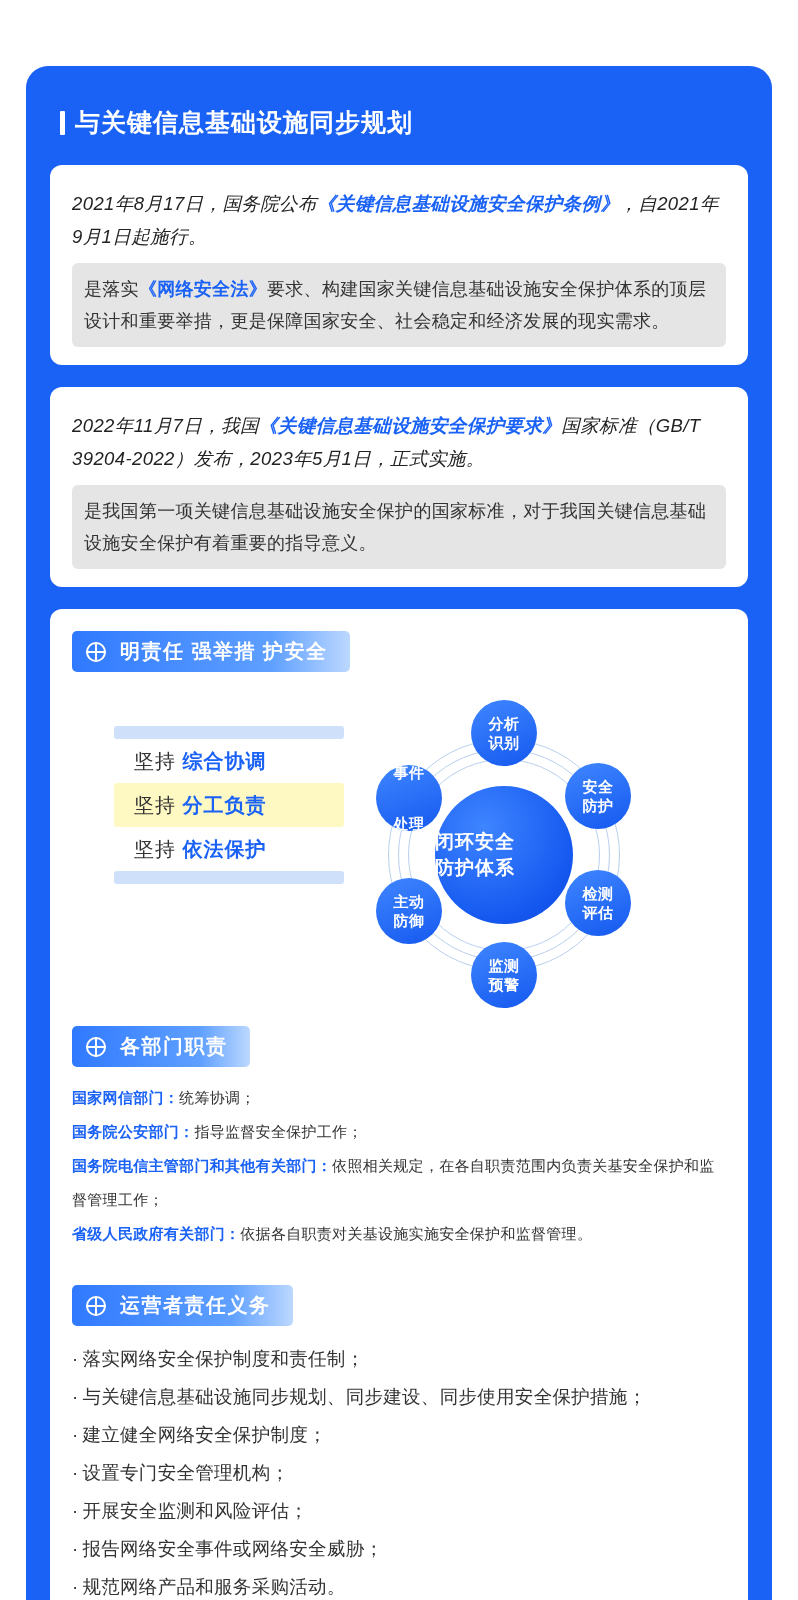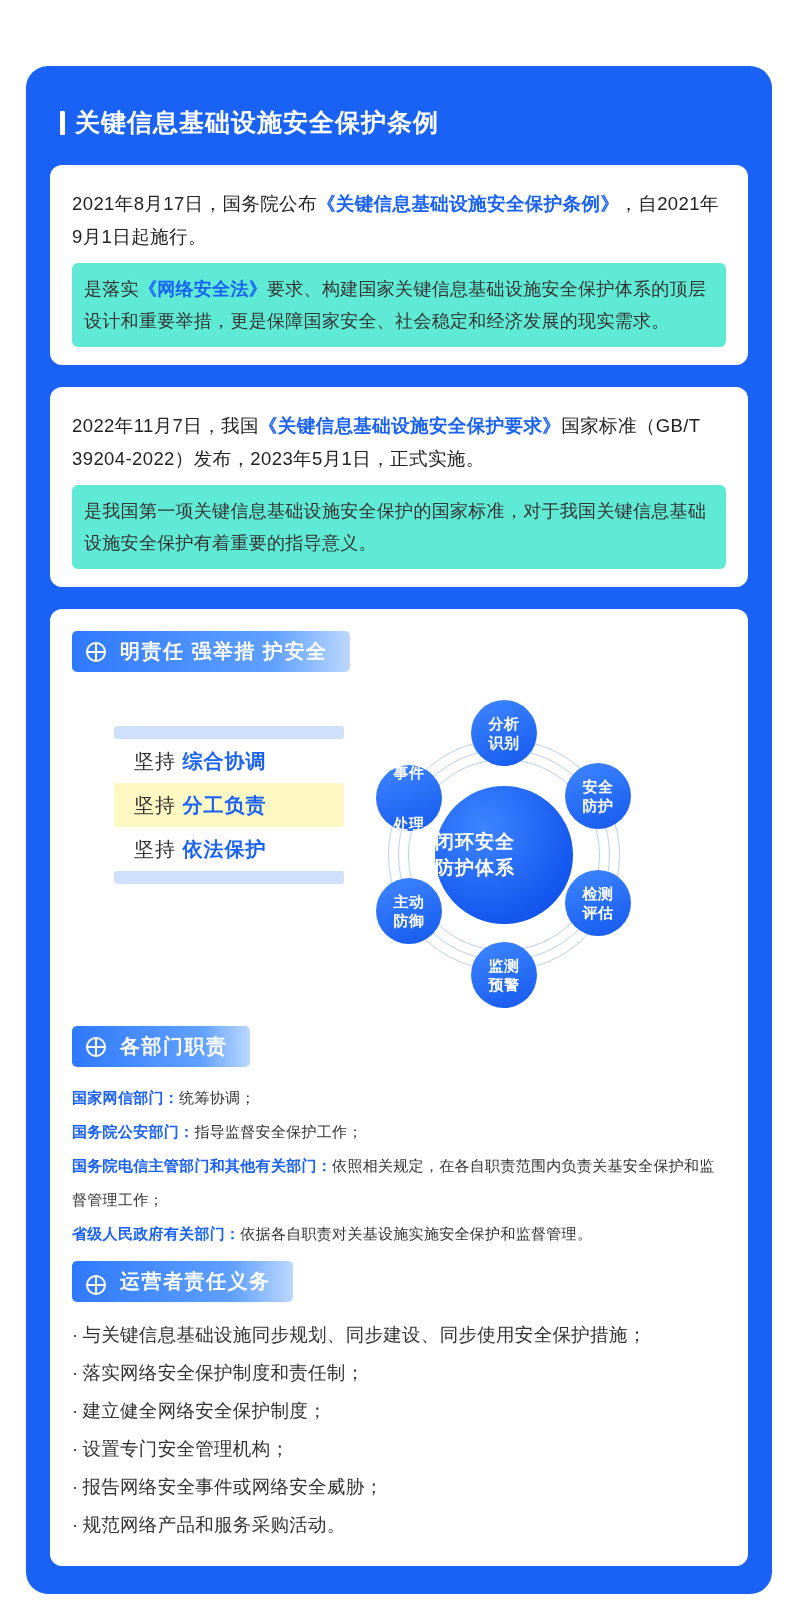--- a/index.html
+++ b/index.html
@@ -51,27 +51,28 @@
     border-radius: 12px;
     padding: 22px 22px 18px 22px;
     box-sizing: border-box;
     margin-bottom: 22px;
   }
   .para {
     color: #222222;
     font-size: 18.5px;
     line-height: 33px;
     letter-spacing: 0.4px;
+    font-style: italic;
   }
   .para .hl {
     color: #1a62f5;
     font-weight: bold;
   }
   .note {
-    background: #5eead4;
+    background: #e5e5e5;
     border-radius: 6px;
     color: #333333;
     font-size: 18px;
     line-height: 32px;
     padding: 10px 12px;
     margin-top: 10px;
     letter-spacing: 0.3px;
   }
   .note .hl {
     color: #1a62f5;
@@ -232,21 +233,21 @@
 </style>
 </head>
 <body>
 
 <div class="page">
 
   <div class="frame">
 
     <div class="frame-title">
       <span class="bar"></span>
-      <span>关键信息基础设施安全保护条例</span>
+      <span>与关键信息基础设施同步规划</span>
     </div>
 
     <div class="card">
       <div class="para">
         <span>2021年8月17日，国务院公布</span><span class="hl">《关键信息基础设施安全保护条例》</span><span>，自2021年9月1日起施行。</span>
       </div>
       <div class="note">
         <span>是落实</span><span class="hl">《网络安全法》</span><span>要求、构建国家关键信息基础设施安全保护体系的顶层设计和重要举措，更是保障国家安全、社会稳定和经济发展的现实需求。</span>
       </div>
     </div>
@@ -333,30 +334,31 @@
           <b>国务院公安部门：</b><span>指导监督安全保护工作；</span>
         </div>
         <div>
           <b>国务院电信主管部门和其他有关部门：</b><span>依照相关规定，在各自职责范围内负责关基安全保护和监督管理工作；</span>
         </div>
         <div>
           <b>省级人民政府有关部门：</b><span>依据各自职责对关基设施实施安全保护和监督管理。</span>
         </div>
       </div>
 
-      <div class="tag" style="margin-top:10px;align-items:flex-end;">
+      <div class="tag" style="margin-top:34px;">
         <span class="globe"></span>
         <span>运营者责任义务</span>
       </div>
 
       <div class="bullets">
+        <div>落实网络安全保护制度和责任制；</div>
         <div>与关键信息基础设施同步规划、同步建设、同步使用安全保护措施；</div>
-        <div>落实网络安全保护制度和责任制；</div>
         <div>建立健全网络安全保护制度；</div>
         <div>设置专门安全管理机构；</div>
+        <div>开展安全监测和风险评估；</div>
         <div>报告网络安全事件或网络安全威胁；</div>
         <div>规范网络产品和服务采购活动。</div>
       </div>
 
     </div>
   </div>
 
 </div>
 
 </body></html>

